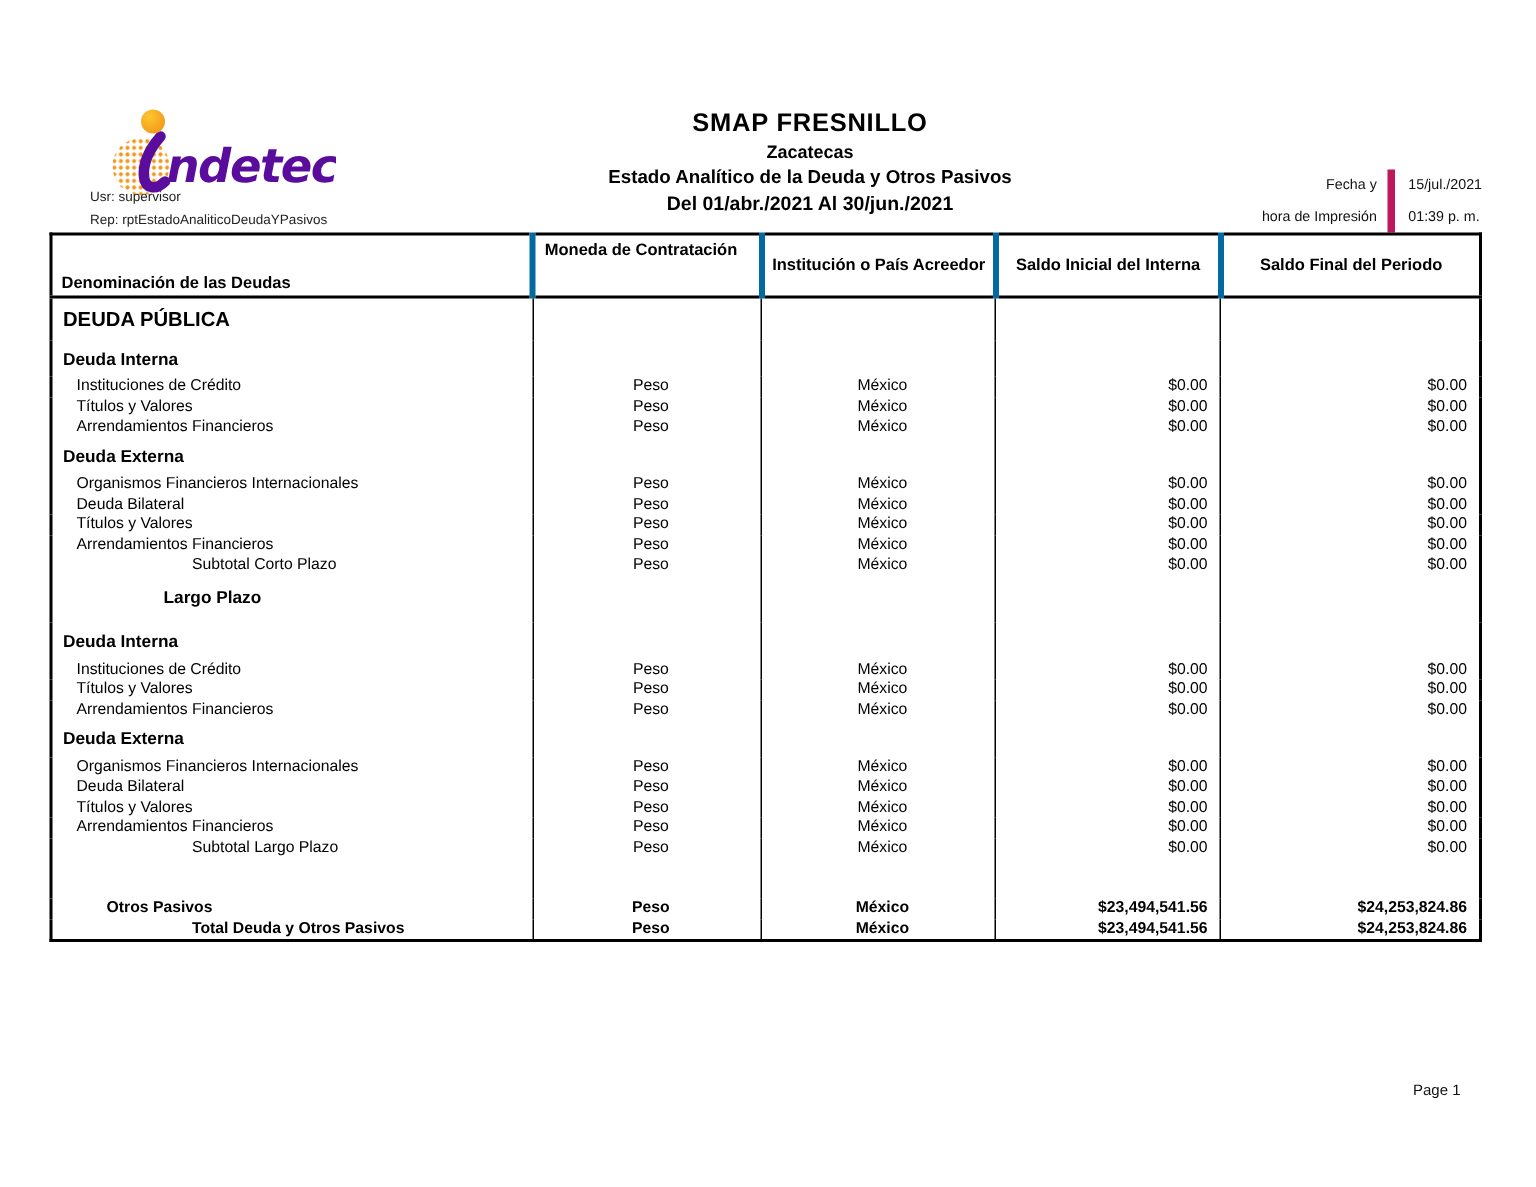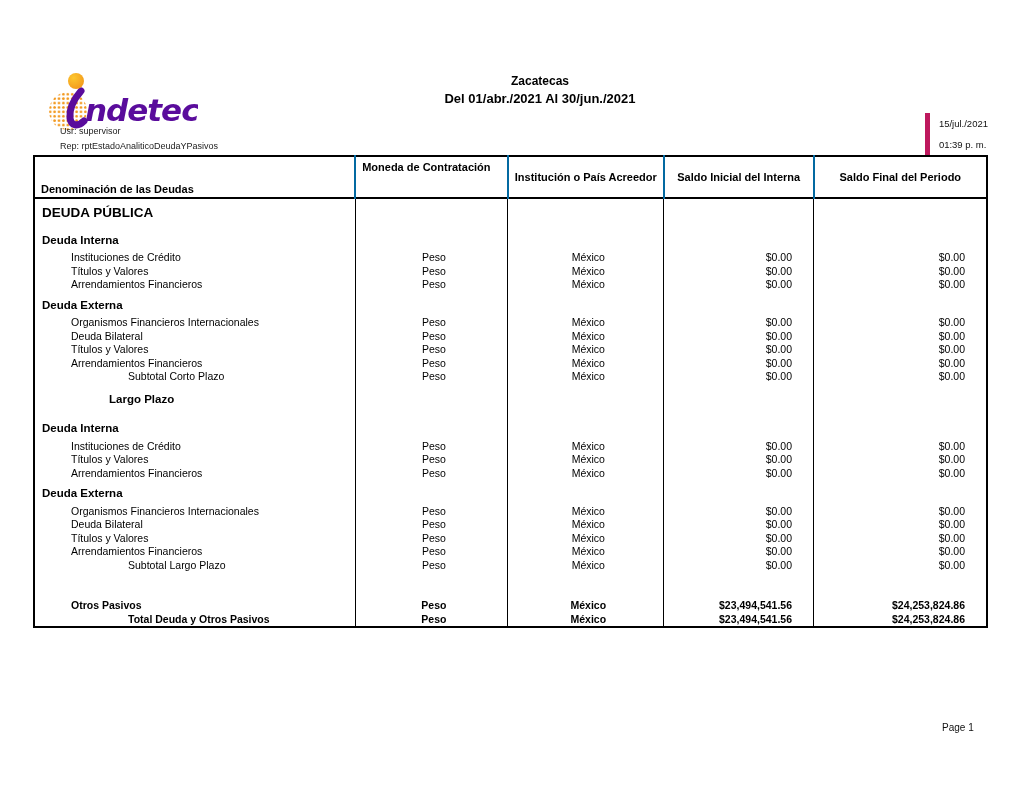--- a/index.html
+++ b/index.html
@@ -4,21 +4,21 @@
 <style>
   * { margin: 0; padding: 0; box-sizing: border-box; }
   html, body { background: #fff; }
   body {
     width: 1024px; height: 791px; position: relative;
     font-family: "Liberation Sans", "DejaVu Sans", sans-serif;
     color: #000; overflow: hidden;
   }
 
   
-  .logo { position: absolute; left: 48px; top: 70px; width: 150px; height: 64px; }
+  .logo { position: absolute; left: 74px; top: 70px; width: 150px; height: 64px; }
 
   
   .meta { position: absolute; left: 60px; top: 124px; font-size: 9px; color: #222; line-height: 15px; }
 
   
   .title-block { position: absolute; left: 150px; top: 72px; width: 780px; text-align: center; }
   .title-main   { font-size: 17px;   font-weight: bold; letter-spacing: 0.5px; }
   .title-sub    { font-size: 12px;   font-weight: bold; margin-top: 2px; }
   .title-report { font-size: 12.5px; font-weight: bold; margin-top: 3px; }
   .title-period { font-size: 13px; font-weight: bold; margin-top: 3px; }
@@ -31,42 +31,42 @@
 
   
   .debt-table {
     position: absolute; left: 33px; top: 155px; width: 955px;
     border-collapse: collapse; table-layout: fixed;
     border: 2px solid #000;
   }
   .debt-table thead tr { height: 42px; border-bottom: 2px solid #000; }
   .debt-table th {
     font-size: 11px; font-weight: bold; padding: 2px 4px;
-    border-left: 2px solid #0369a1; overflow: hidden;
+    border-left: 4px solid #0369a1; overflow: hidden;
   }
   .debt-table th:first-child { border-left: none; }
   th.h-bottomleft { text-align: left;  vertical-align: bottom; padding-left: 6px; }
   th.h-topleft    { text-align: left;  vertical-align: top;    padding-left: 6px; padding-top: 4px; }
   th.h-center     { text-align: center; vertical-align: middle; }
 
   .debt-table td {
     border-left: 1px solid #000; overflow: hidden; white-space: nowrap;
     font-size: 10.5px; line-height: 13.5px; vertical-align: bottom;
   }
   .debt-table td:first-child { border-left: none; }
   td.c1, td.c2 { padding-left: 5px; text-align: center; }
-  td.c3, td.c4 { padding-right: 21px; text-align: right; }
+  td.c3, td.c4 { padding-right: 8px; text-align: right; }
 
   tr.r-section td    { font-size: 13.5px; font-weight: bold; padding-top: 7px; padding-bottom: 7px; }
   tr.r-section td.c0 { padding-left: 7px; }
   tr.r-subsection td    { font-size: 11.5px; font-weight: bold; padding-top: 9px; padding-bottom: 9px; }
   tr.r-subsection td.c0 { padding-left: 74px; }
   tr.r-group td    { font-size: 11.5px; font-weight: bold; padding-top: 7px; padding-bottom: 4px; }
   tr.r-group td.c0 { padding-left: 7px; }
-  tr.r-item td.c0     { padding-left: 36px; }
+  tr.r-item td.c0     { padding-left: 16px; }
   tr.r-subtotal td.c0 { padding-left: 93px; }
   tr.r-gap td { height: 27px; }
   tr.r-total-item td { font-weight: bold; }
   tr.r-total-item td.c0 { padding-left: 36px; }
   tr.r-total td { font-weight: bold; }
   tr.r-total td.c0 { padding-left: 93px; }
 
   
   .page-footer { position: absolute; left: 942px; top: 722px; font-size: 10px; color: #111; }
 </style>
@@ -90,25 +90,31 @@
     <text x="37" y="51" font-size="31" font-weight="bold" font-style="italic" fill="#5a0c9c" letter-spacing="-1" font-family="&quot;DejaVu Sans&quot;, sans-serif">ndetec</text>
   </svg>
 </div>
 
 <div class="meta">
   <div>Usr: supervisor</div>
   <div>Rep: rptEstadoAnaliticoDeudaYPasivos</div>
 </div>
 
 <div class="title-block">
+  <div class="title-main">SMAP FRESNILLO</div>
   <div class="title-sub">Zacatecas</div>
+  <div class="title-report">Estado Analítico de la Deuda y Otros Pasivos</div>
   <div class="title-period">Del 01/abr./2021 Al 30/jun./2021</div>
 </div>
 
 <div class="print-info">
+  <div class="print-labels">
+    <div>Fecha y</div>
+    <div>hora de Impresión</div>
+  </div>
   <div class="print-values">
     <div>15/jul./2021</div>
     <div>01:39 p. m.</div>
   </div>
 </div>
 
 <table class="debt-table">
   <colgroup>
     <col style="width:33.7%">
       <col style="width:16.0%">

